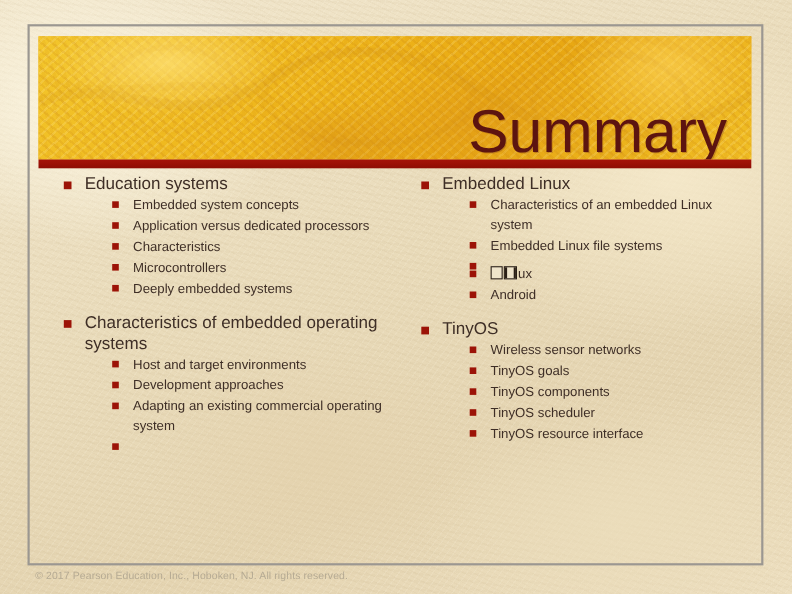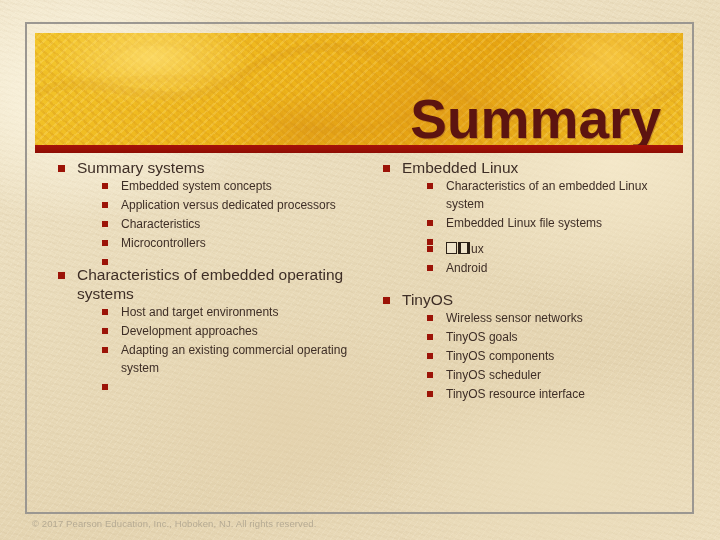--- a/index.html
+++ b/index.html
@@ -68,21 +68,21 @@
     opacity: 0.30;
   }
   #title-text {
     position: absolute;
     right: 22px;
     bottom: -2px;
     font-size: 55px;
     line-height: 1.0;
     color: #5c1410;
     letter-spacing: 0px;
-    font-weight: bold;
+    font-weight: normal;
     text-shadow: 1px 1px 0 rgba(90,25,15,0.25);
     white-space: nowrap;
   }
 
   
   #accent-bar {
     position: absolute;
     left: 35px;
     top: 145px;
     width: 648px;
@@ -210,40 +210,41 @@
 
   <div id="frame"></div>
 
   <div id="content">
 
     <div class="column" id="col-left">
       <ul class="outline">
 
         <li class="l1">
           <span class="bullet"></span>
-          <span>Summary systems</span>
+          <span>Education systems</span>
           <ul class="sub-list">
             <li class="l2">
               <span class="bullet"></span>
               <span>Embedded system concepts</span>
             </li>
             <li class="l2">
               <span class="bullet"></span>
               <span>Application versus dedicated processors</span>
             </li>
             <li class="l2">
               <span class="bullet"></span>
               <span>Characteristics</span>
             </li>
             <li class="l2">
               <span class="bullet"></span>
               <span>Microcontrollers</span>
             </li>
             <li class="l2">
               <span class="bullet"></span>
+              <span>Deeply embedded systems</span>
             </li>
           </ul>
         </li>
 
         <li class="l1 gap-top">
           <span class="bullet"></span>
           <span>Characteristics of embedded operating systems</span>
           <ul class="sub-list">
             <li class="l2">
               <span class="bullet"></span>

